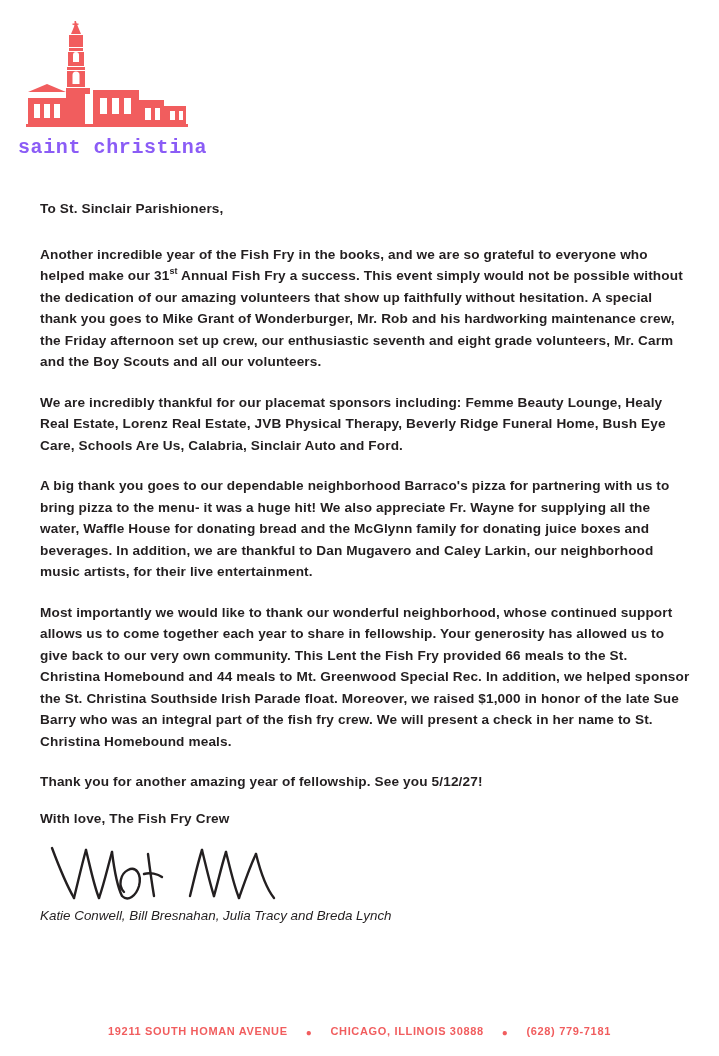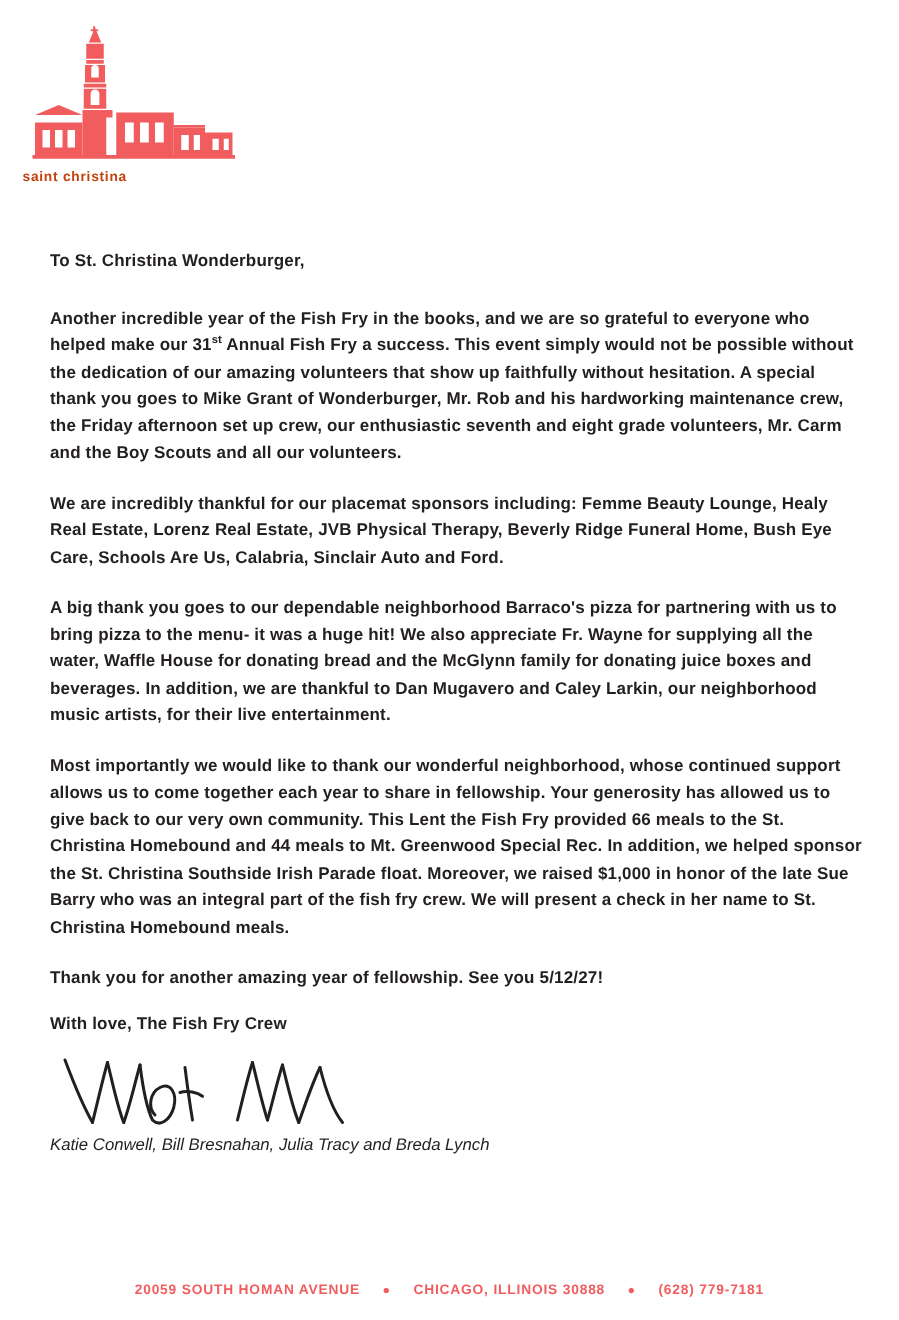--- a/index.html
+++ b/index.html
@@ -22,24 +22,24 @@
     left: 14px;
     top: 20px;
     width: 220px;
   }
   .church-logo {
     display: block;
   }
   .wordmark {
     margin-top: 6px;
     margin-left: 4px;
-    font-family: Liberation Sans, sans-serif;
-    font-size: 11px;
+    font-family: Liberation Mono, monospace;
+    font-size: 20px;
     letter-spacing: 0.6px;
-    color: #c2410c;
+    color: #8b5cf6;
     font-weight: 600;
   }
 
   
   .letter {
     position: absolute;
     left: 40px;
     top: 198px;
     width: 650px;
   }
@@ -145,21 +145,21 @@
       <rect x="165" y="91" width="4" height="9" fill="#ffffff"></rect>
 
       <rect x="12" y="104" width="162" height="3"></rect>
     </g>
   </svg>
   <div class="wordmark">saint christina</div>
 </div>
 
 <div class="letter">
 
-  <p class="salutation">To St. Christina Wonderburger,</p>
+  <p class="salutation">To St. Sinclair Parishioners,</p>
 
   <p><span>Another incredible year of the Fish Fry in the books, and we are so grateful to everyone who helped make our 31</span><sup>st</sup><span> Annual Fish Fry a success. This event simply would not be possible without the dedication of our amazing volunteers that show up faithfully without hesitation. A special thank you goes to Mike Grant of Wonderburger, Mr. Rob and his hardworking maintenance crew, the Friday afternoon set up crew, our enthusiastic seventh and eight grade volunteers, Mr. Carm and the Boy Scouts and all our volunteers.</span></p>
 
   <p>We are incredibly thankful for our placemat sponsors including: Femme Beauty Lounge, Healy Real Estate, Lorenz Real Estate, JVB Physical Therapy, Beverly Ridge Funeral Home, Bush Eye Care, Schools Are Us, Calabria, Sinclair Auto and Ford.</p>
 
   <p>A big thank you goes to our dependable neighborhood Barraco's pizza for partnering with us to bring pizza to the menu- it was a huge hit! We also appreciate Fr. Wayne for supplying all the water, Waffle House for donating bread and the McGlynn family for donating juice boxes and beverages. In addition, we are thankful to Dan Mugavero and Caley Larkin, our neighborhood music artists, for their live entertainment.</p>
 
   <p>Most importantly we would like to thank our wonderful neighborhood, whose continued support allows us to come together each year to share in fellowship. Your generosity has allowed us to give back to our very own community. This Lent the Fish Fry provided 66 meals to the St. Christina Homebound and 44 meals to Mt. Greenwood Special Rec. In addition, we helped sponsor the St. Christina Southside Irish Parade float. Moreover, we raised $1,000 in honor of the late Sue Barry who was an integral part of the fish fry crew. We will present a check in her name to St. Christina Homebound meals.</p>
 
   <p class="tight">Thank you for another amazing year of fellowship. See you 5/12/27!</p>
@@ -182,14 +182,14 @@
         <path d="M182 8 C186 24, 190 42, 195 54"></path>
         <path d="M195 54 C200 40, 206 22, 212 10"></path>
         <path d="M212 10 C216 26, 222 44, 230 54"></path>
       </g>
     </svg>
     <div class="signature-names">Katie Conwell, Bill Bresnahan, Julia Tracy and Breda Lynch</div>
   </div>
 </div>
 
 <div class="footer">
-  <span>20059 SOUTH HOMAN AVENUE</span><span class="dot">●</span><span>CHICAGO, ILLINOIS 30888</span><span class="dot">●</span><span>(628) 779-7181</span>
+  <span>19211 SOUTH HOMAN AVENUE</span><span class="dot">●</span><span>CHICAGO, ILLINOIS 30888</span><span class="dot">●</span><span>(628) 779-7181</span>
 </div>
 
 </body></html>

